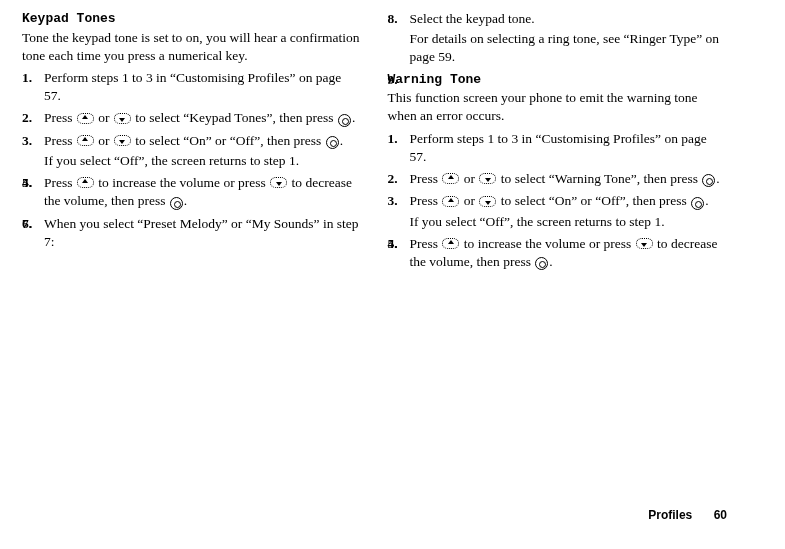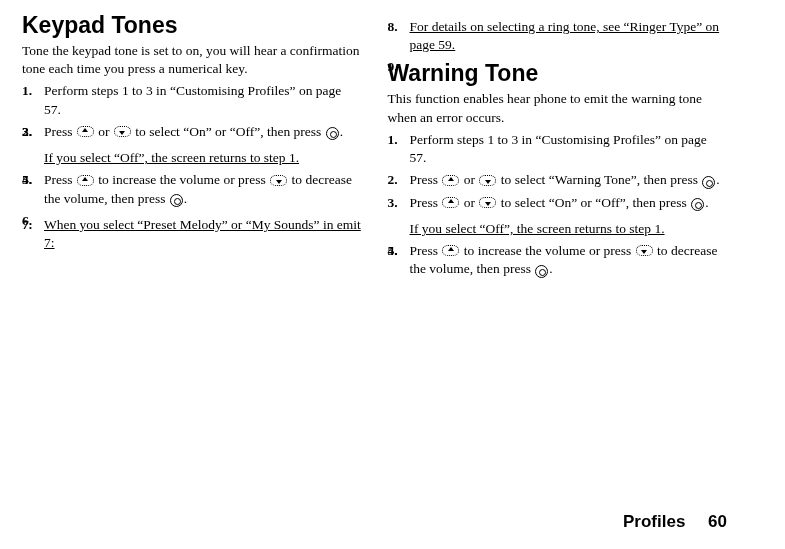--- a/index.html
+++ b/index.html
@@ -16,23 +16,23 @@
   }
   .columns {
     display: flex;
     gap: 26px;
   }
   .col {
     flex: 1;
     min-width: 0;
   }
   .heading {
-    font-family: Liberation Sans, sans-serif;
+    font-family: Liberation Mono, monospace;
     font-weight: bold;
-    font-size: 23px;
+    font-size: 13px;
     margin-bottom: 1px;
   }
   .intro {
     margin-bottom: 4px;
   }
   ol.steps {
     list-style: none;
     padding-left: 0;
   }
   ol.steps > li {
@@ -40,22 +40,21 @@
     padding-left: 22px;
     margin-bottom: 4px;
   }
   ol.steps > li .num {
     position: absolute;
     left: 0;
     top: 0;
     font-weight: bold;
   }
   .sub {
-    margin-top: 8px;
-    text-decoration: underline;
+    margin-top: 2px;
   }
   .btn {
     display: inline-block;
     vertical-align: middle;
     width: 17px;
     height: 11px;
     border: 1px dotted #000;
     border-radius: 6px / 5px;
     position: relative;
     margin: 0 1px;
@@ -92,57 +91,57 @@
   }
   .btn.down .arrow {
     bottom: 1px;
     width: 0; height: 0;
     border-left: 3px solid transparent;
     border-right: 3px solid transparent;
     border-top: 4px solid #000;
   }
   .footer {
     position: absolute;
-    bottom: 15px;
+    bottom: 26px;
     right: 58px;
     font-family: Arial, Helvetica, sans-serif;
-    font-size: 17px;
+    font-size: 12px;
     font-weight: bold;
   }
   .footer .pg {
     margin-left: 18px;
   }
 </style>
 </head>
 <body>
 
 <div class="columns">
 
   <div class="col">
     <div class="heading">Keypad Tones</div>
     <div class="intro">Tone the keypad tone is set to on, you will hear a confirmation tone each time you press a numerical key.</div>
     <ol class="steps">
         <li><span class="num">1.</span><span>Perform steps 1 to 3 in “Customising Profiles” on page 57.</span></li>
-        <li><span class="num">2.</span></li>
+        <li><span class="num">2.</span><span>Press <span class="btn up"><span class="arrow"></span></span> or <span class="btn down"><span class="arrow"></span></span> to select “Keypad Tones”, then press <span class="btn round"></span>.</span></li>
         <li><span class="num">3.</span><span>Press <span class="btn up"><span class="arrow"></span></span> or <span class="btn down"><span class="arrow"></span></span> to select “On” or “Off”, then press <span class="btn round"></span>.</span><div class="sub">If you select “Off”, the screen returns to step 1.</div></li>
         <li><span class="num">4.</span></li>
         <li><span class="num">5.</span><span>Press <span class="btn up"><span class="arrow"></span></span> to increase the volume or press <span class="btn down"><span class="arrow"></span></span> to decrease the volume, then press <span class="btn round"></span>.</span></li>
         <li><span class="num">6.</span></li>
-        <li><span class="num">7.</span><div class="sub">When you select “Preset Melody” or “My Sounds” in emit 7:</div></li>
+        <li><span class="num">7.</span><div class="sub">When you select “Preset Melody” or “My Sounds” in step 7:</div></li>
       </ol>
   </div>
 
   <div class="col">
     <ol class="steps">
-        <li><span class="num">8.</span><div class="sub">For details on selecting a ring tone, see “Ringer Type” on page 59.</div></li>
+        <li><span class="num">8.</span><span>Select the keypad tone.</span><div class="sub">For details on selecting a ring tone, see “Ringer Type” on page 59.</div></li>
         <li><span class="num">9.</span></li>
       </ol>
 
     <div class="heading" style="margin-top:0">Warning Tone</div>
-    <div class="intro">This function enables hear phone to emit the warning tone when an error occurs.</div>
+    <div class="intro">This function screen your phone to emit the warning tone when an error occurs.</div>
     <ol class="steps">
         <li><span class="num">1.</span><span>Perform steps 1 to 3 in “Customising Profiles” on page 57.</span></li>
         <li><span class="num">2.</span><span>Press <span class="btn up"><span class="arrow"></span></span> or <span class="btn down"><span class="arrow"></span></span> to select “Warning Tone”, then press <span class="btn round"></span>.</span></li>
         <li><span class="num">3.</span><span>Press <span class="btn up"><span class="arrow"></span></span> or <span class="btn down"><span class="arrow"></span></span> to select “On” or “Off”, then press <span class="btn round"></span>.</span><div class="sub">If you select “Off”, the screen returns to step 1.</div></li>
         <li><span class="num">4.</span></li>
         <li><span class="num">5.</span><span>Press <span class="btn up"><span class="arrow"></span></span> to increase the volume or press <span class="btn down"><span class="arrow"></span></span> to decrease the volume, then press <span class="btn round"></span>.</span></li>
       </ol>
   </div>
 
 </div>

